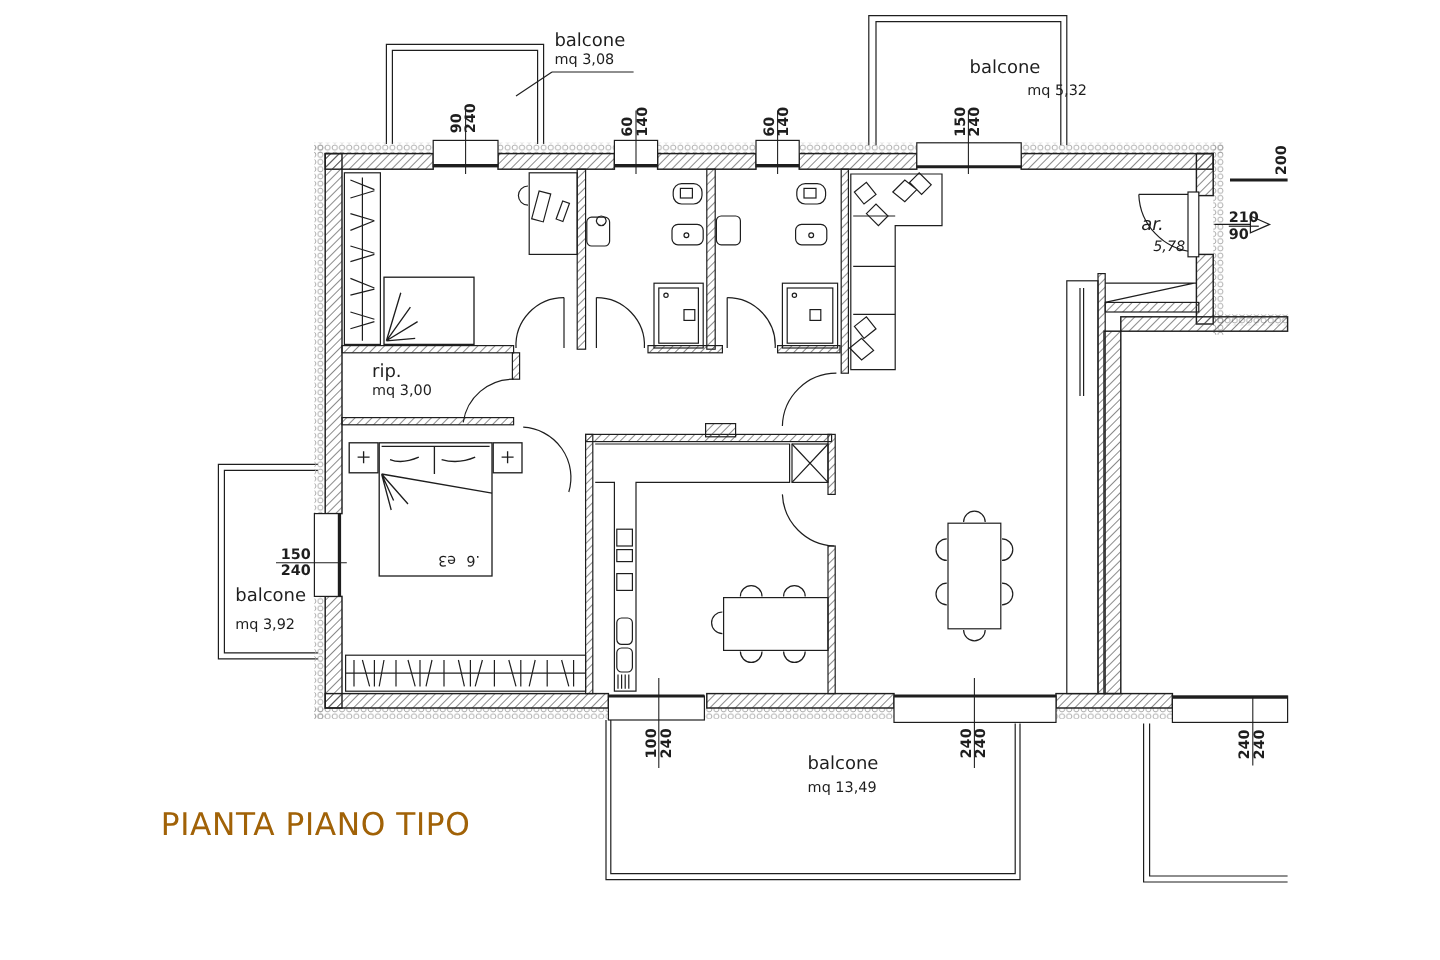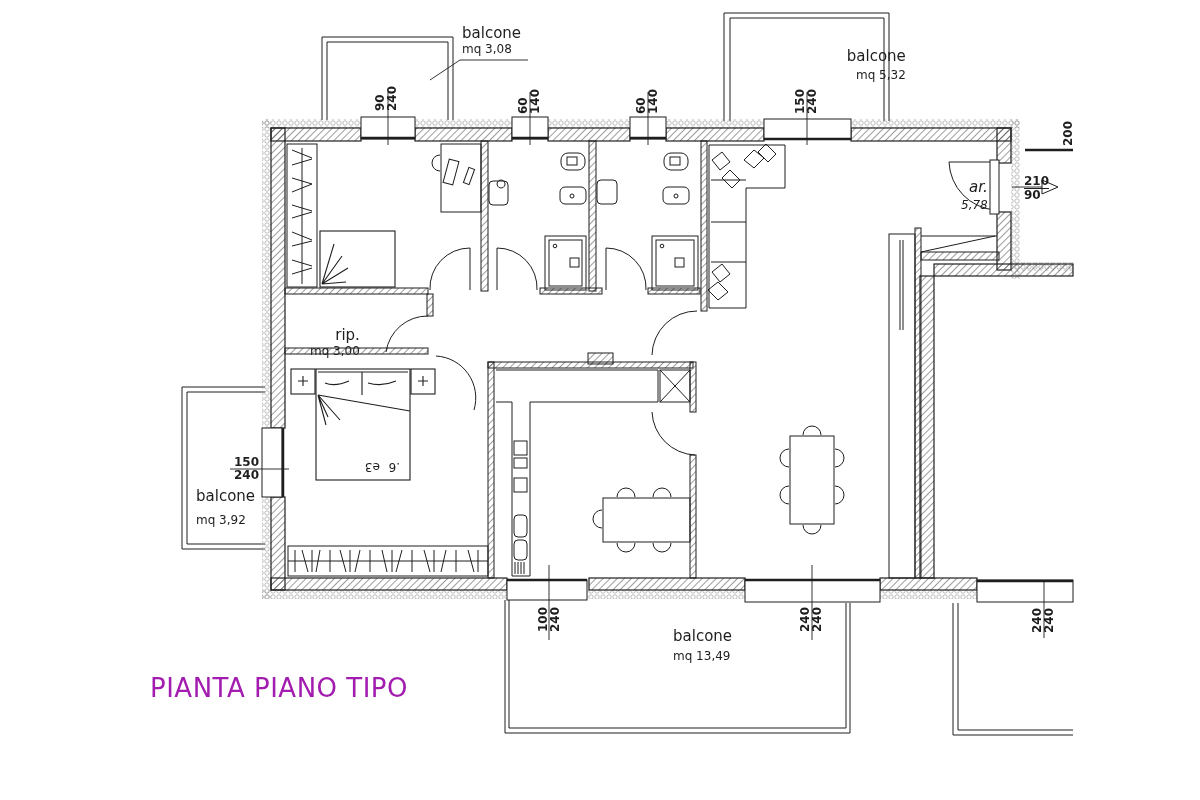--- a/index.html
+++ b/index.html
@@ -1,23 +1,23 @@
 <!DOCTYPE html>
 <html><head>
 <meta charset="utf-8">
 <style>
   html, body { margin: 0; padding: 0; background: #ffffff; }
   body { width: 1200px; height: 800px; position: relative; overflow: hidden; font-family: "DejaVu Sans", sans-serif; color: #1e1e1e; }
   svg.plan { position: absolute; left: 0; top: 0; }
   .lbl { position: absolute; white-space: nowrap; color: #1e1e1e; }
-  .room-name { font-size: 15px; text-align: right; }
+  .room-name { font-size: 15px; }
   .room-area { font-size: 12px; }
   .dim { position: absolute; font-size: 12px; font-weight: bold; line-height: 12px; color: #1e1e1e; }
   .dim-v { transform: rotate(-90deg); transform-origin: left top; }
-  .title { position: absolute; left: 150px; top: 673px; font-size: 26px; letter-spacing: 0.5px; color: #a21caf; font-family: "DejaVu Sans", sans-serif; }
+  .title { position: absolute; left: 134px; top: 673px; font-size: 26px; letter-spacing: 0.5px; color: #a16207; font-family: "DejaVu Sans", sans-serif; }
 </style>
 </head>
 <body>
 
 <svg class="plan" width="1200" height="800" viewBox="0 0 1200 800">
   <defs>
     <pattern id="hatch" width="5" height="5" patternUnits="userSpaceOnUse" patternTransform="rotate(45)">
       <line x1="0" y1="0" x2="0" y2="5" stroke="#3a3a3a" stroke-width="1"></line>
     </pattern>
     <pattern id="dots" width="6" height="6" patternUnits="userSpaceOnUse">
@@ -239,21 +239,21 @@
 </svg>
 
 <div class="lbl" style="left:462px; top:24px;">
   <div class="room-name">balcone</div>
   <div class="room-area">mq 3,08</div>
 </div>
 <div class="lbl" style="left:808px; top:47px;">
   <div class="room-name">balcone</div>
   <div class="room-area" style="margin-top:3px;margin-left:48px;">mq 5,32</div>
 </div>
-<div class="lbl" style="left:310px; top:326px;">
+<div class="lbl" style="left:310px; top:300px;">
   <div class="room-name">rip.</div>
   <div class="room-area" style="margin-top:0;">mq 3,00</div>
 </div>
 <div class="lbl" style="left:951px; top:178px;font-style:italic;">
   <div class="room-name">ar.</div>
   <div class="room-area" style="margin-left:10px; margin-top:2px;">5,78</div>
 </div>
 <div class="lbl" style="left:196px; top:487px;">
   <div class="room-name">balcone</div>
   <div class="room-area" style="margin-top:8px;">mq 3,92</div>

